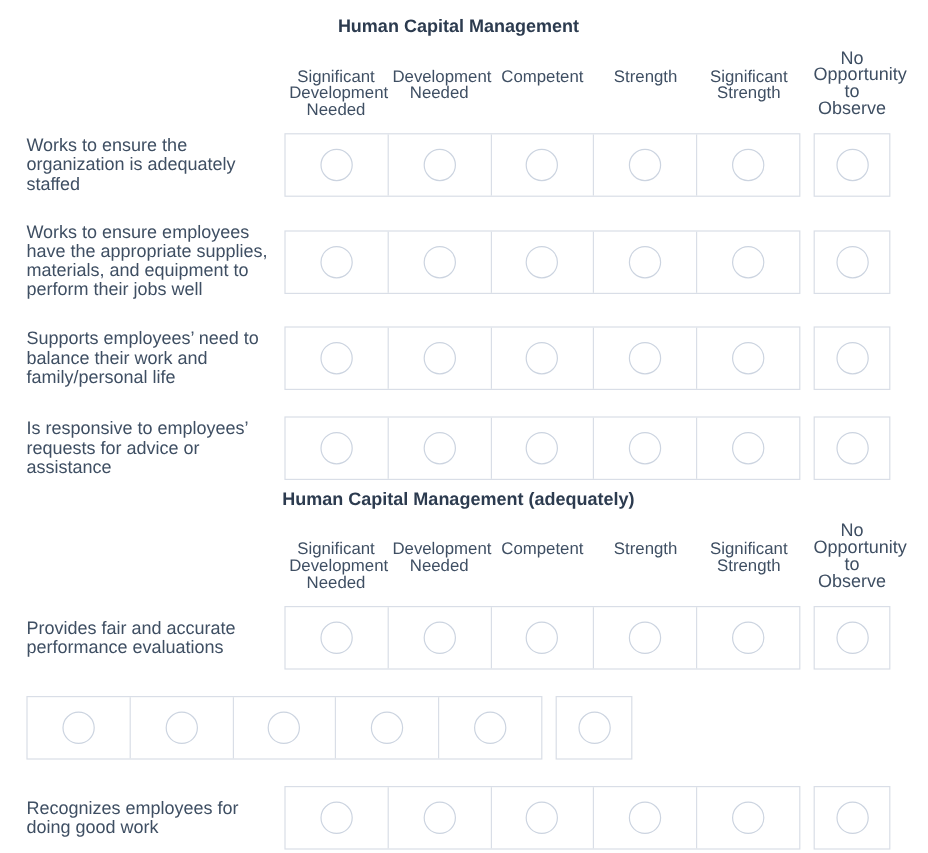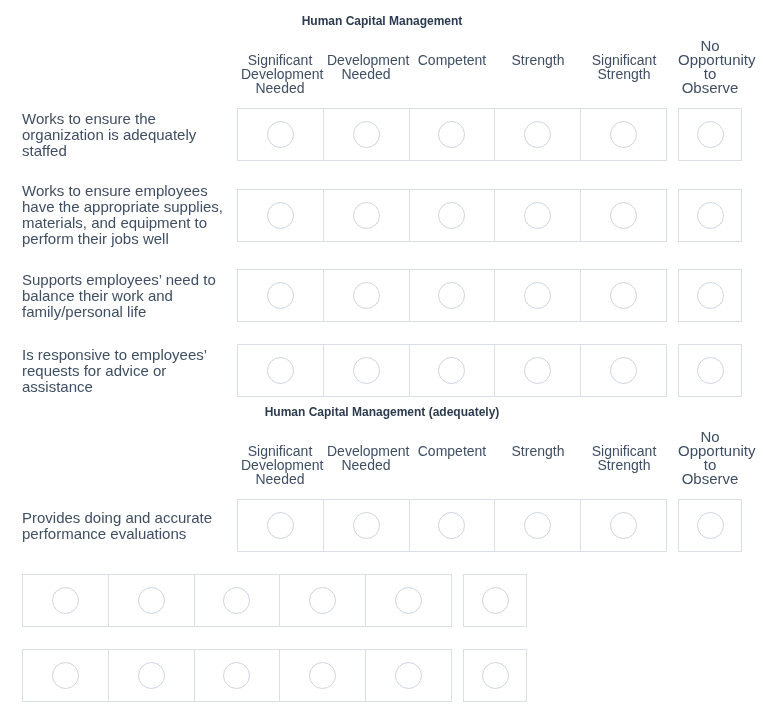--- a/index.html
+++ b/index.html
@@ -7,21 +7,21 @@
   body {
     font-family: "Liberation Sans", sans-serif;
     color: var(--body-text, #3f4f63);
     width: 773px;
   }
   .page { width: 773px; padding: 14px 0 6px 22px; }
 
   .section-title {
     width: 720px;
     text-align: center;
-    font-size: 12px;
+    font-size: 15px;
     font-weight: bold;
     color: var(--title-text, #2c3b4f);
     margin: 0 0 11px 0;
   }
   .survey-section.continued .section-title { margin-top: 8px; }
 
   .header-row { display: flex; align-items: flex-end; margin-bottom: 13px; }
   .q-spacer { width: 215px; flex: none; }
   .headers-main { display: flex; width: 430px; flex: none; }
   .hcell {
@@ -203,67 +203,68 @@
           <div class="hcell">Significant Development Needed</div>
           <div class="hcell">Development Needed</div>
           <div class="hcell">Competent</div>
           <div class="hcell">Strength</div>
           <div class="hcell">Significant Strength</div>
         </div>
       <div class="hcell-last">No Opportunity to Observe</div>
     </div>
     <div class="rows">
   <div class="q-row">
-    <div class="q-text">Provides doing and accurate performance evaluations</div>
-    <div class="cells-main">
-            <div class="cell cell-main">
-              <span class="radio"></span>
-            </div>
-            <div class="cell cell-main">
-              <span class="radio"></span>
-            </div>
-            <div class="cell cell-main">
-              <span class="radio"></span>
-            </div>
-            <div class="cell cell-main">
-              <span class="radio"></span>
-            </div>
-            <div class="cell cell-main">
-              <span class="radio"></span>
-            </div>
-          </div>
-    <div class="cell cell-last">
-      <span class="radio"></span>
-    </div>
-  </div>
-
-  <div class="q-row">
-    <div class="cells-main">
-            <div class="cell cell-main">
-              <span class="radio"></span>
-            </div>
-            <div class="cell cell-main">
-              <span class="radio"></span>
-            </div>
-            <div class="cell cell-main">
-              <span class="radio"></span>
-            </div>
-            <div class="cell cell-main">
-              <span class="radio"></span>
-            </div>
-            <div class="cell cell-main">
-              <span class="radio"></span>
-            </div>
-          </div>
-    <div class="cell cell-last">
-      <span class="radio"></span>
-    </div>
-  </div>
-
-  <div class="q-row">
+    <div class="q-text">Provides fair and accurate performance evaluations</div>
+    <div class="cells-main">
+            <div class="cell cell-main">
+              <span class="radio"></span>
+            </div>
+            <div class="cell cell-main">
+              <span class="radio"></span>
+            </div>
+            <div class="cell cell-main">
+              <span class="radio"></span>
+            </div>
+            <div class="cell cell-main">
+              <span class="radio"></span>
+            </div>
+            <div class="cell cell-main">
+              <span class="radio"></span>
+            </div>
+          </div>
+    <div class="cell cell-last">
+      <span class="radio"></span>
+    </div>
+  </div>
+
+  <div class="q-row">
+    <div class="cells-main">
+            <div class="cell cell-main">
+              <span class="radio"></span>
+            </div>
+            <div class="cell cell-main">
+              <span class="radio"></span>
+            </div>
+            <div class="cell cell-main">
+              <span class="radio"></span>
+            </div>
+            <div class="cell cell-main">
+              <span class="radio"></span>
+            </div>
+            <div class="cell cell-main">
+              <span class="radio"></span>
+            </div>
+          </div>
+    <div class="cell cell-last">
+      <span class="radio"></span>
+    </div>
+  </div>
+
+  <div class="q-row">
+    <div class="q-text">Recognizes employees for doing good work</div>
     <div class="cells-main">
             <div class="cell cell-main">
               <span class="radio"></span>
             </div>
             <div class="cell cell-main">
               <span class="radio"></span>
             </div>
             <div class="cell cell-main">
               <span class="radio"></span>
             </div>

